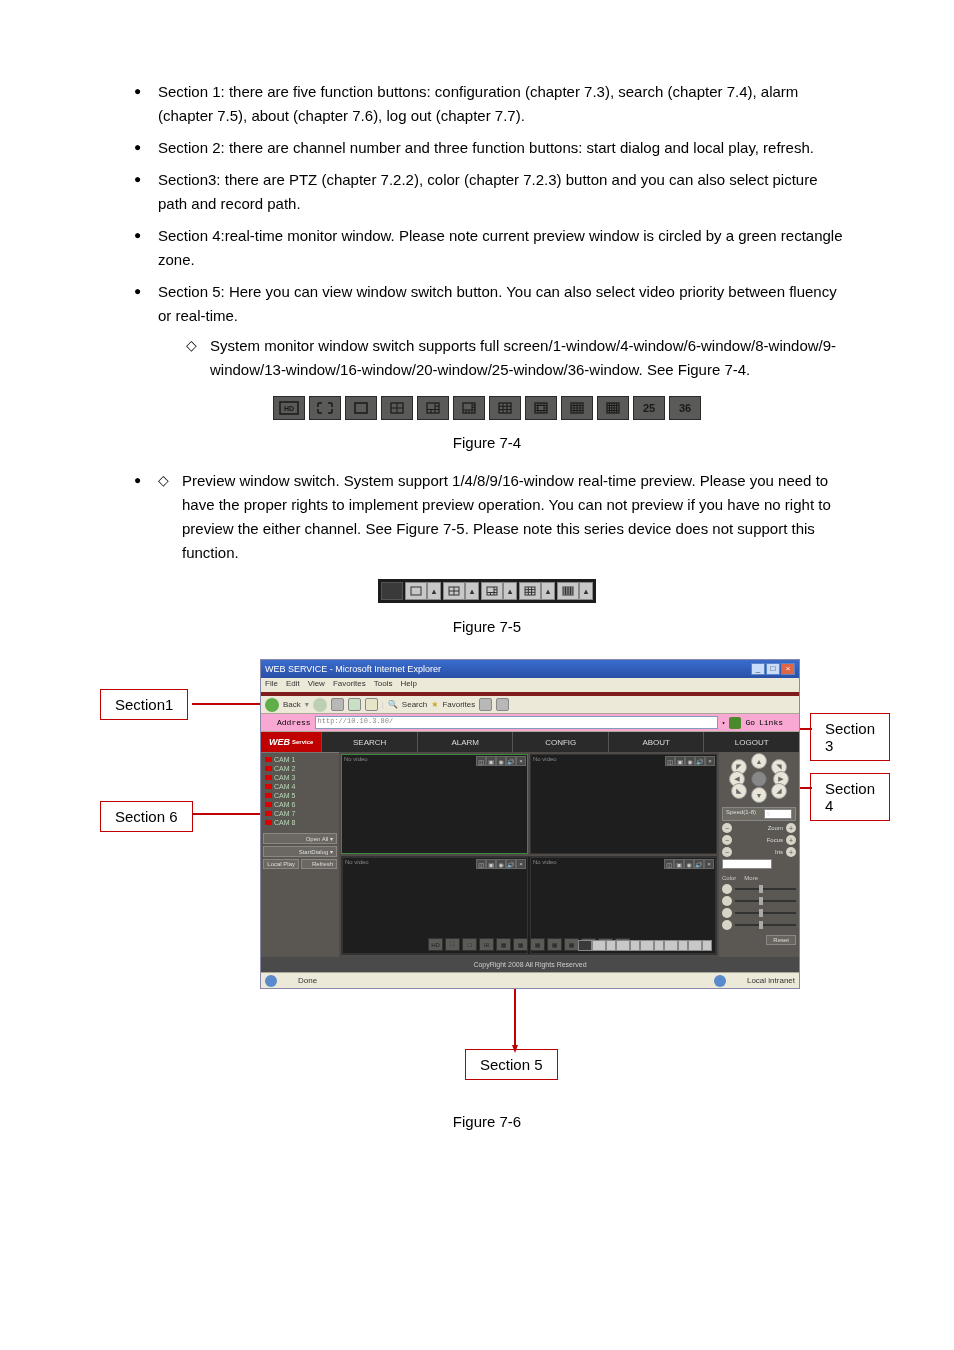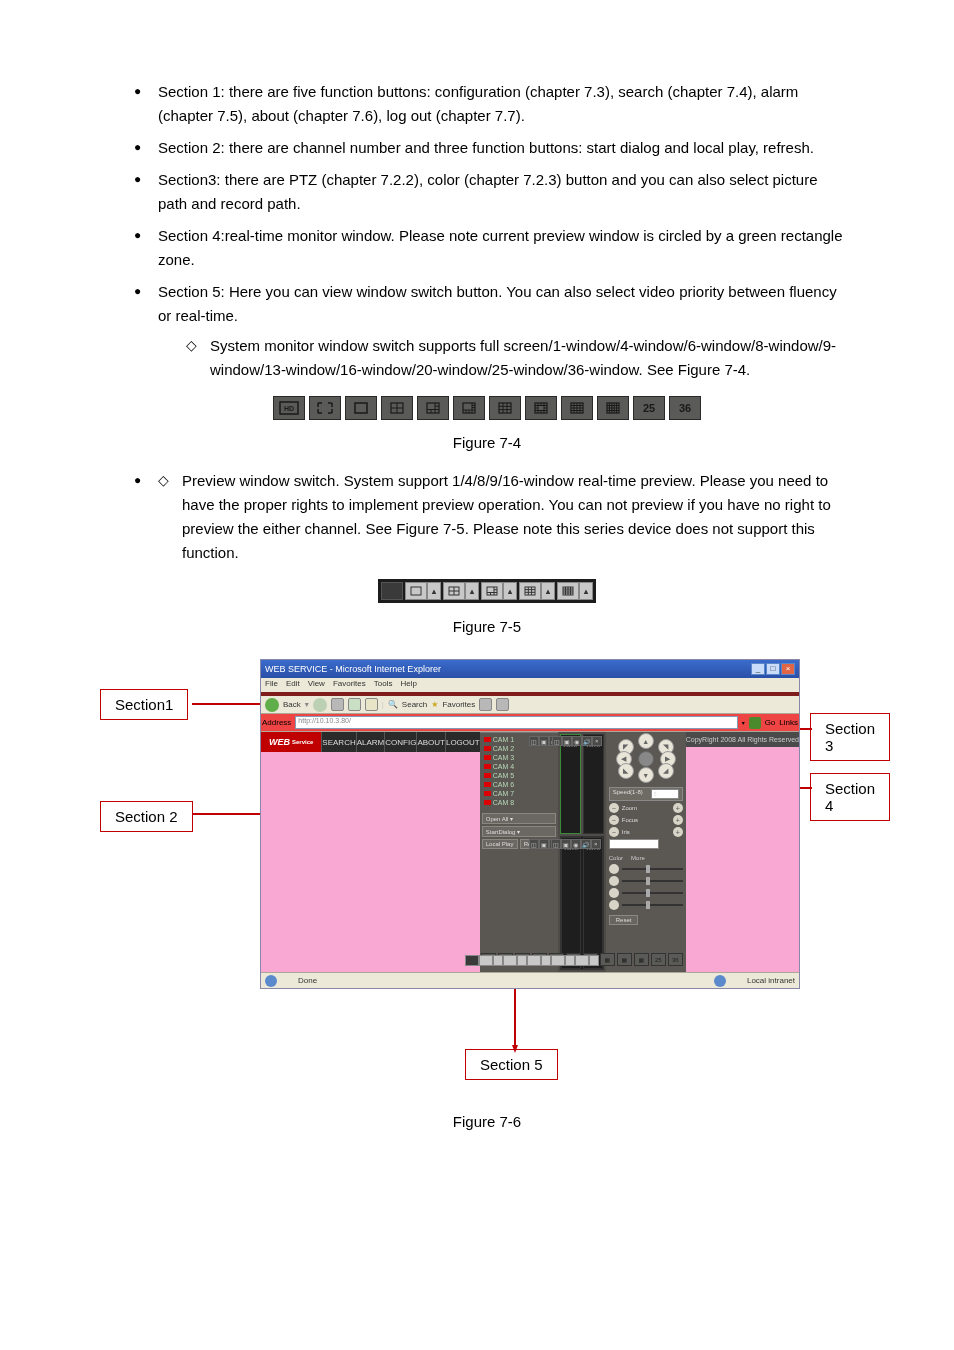--- a/index.html
+++ b/index.html
@@ -137,37 +137,37 @@
       border-top: 4px solid #7f1d1d;
       border-bottom: 1px solid #aca899;
       display: flex; align-items: center;
       padding: 0 4px; gap: 4px;
       font-size: 8px; color: #333;
     }
     .tb-ico { width: 14px; height: 14px; border-radius: 50%; display: inline-block; }
     .tb-green { background: #5fae49; }
     .tb-grey { background: #b8b8b8; border-radius: 2px; border: 1px solid #888; width: 13px; height: 13px; }
     .addr-bar { 
-      background: #ef4444; height: 18px;
+      background: #f9a8d4; height: 18px;
       border-bottom: 1px solid #aca899;
       display: flex; align-items: center;
-      padding: 0 1px; font-size: 8px; gap: 4px;
+      padding: 0 16px; font-size: 8px; gap: 4px; font-family: Liberation Mono, monospace;
     }
     .addr-input { 
       flex: 1; height: 13px; background: #fff; 
       border: 1px solid #7f9db9;
       font-size: 7px; padding: 0 2px;
       color: #888;
     }
     .go-ico { width: 12px; height: 12px; background: #4a8a2c; border-radius: 2px; }
 
     .web-content {
-      background: #f9a8d4; 
+      background: #1d4ed8; 
       height: calc(100% - 72px - 16px);
-      display: flex; flex-direction: row;
+      display: flex; flex-direction: column; text-align: right;
     }
     .web-tabs {
       display: flex; height: 20px;
     }
     .tab-logo { 
       background: #c00000; color: #fff; 
       font-size: 9px; font-weight: bold; font-style: italic;
       padding: 3px 8px; 
       display: flex; align-items: center;
     }
@@ -516,21 +516,21 @@
           </svg>
         </div>
         <div class="pv-arrow">▴</div>
       </div>
   </div>
 </div>
 <div class="figure-caption">Figure 7-5</div>
 
 <div class="fig76">
   <div class="section-label" style="left:-30px; top:36px;">Section1</div>
-  <div class="section-label" style="left:-30px; top:148px;">Section 2</div>
+  <div class="section-label" style="left:-30px; top:148px;">Section 6</div>
   <div class="section-label" style="left:680px; top:60px;">Section 3</div>
   <div class="section-label" style="left:680px; top:120px;">Section 4</div>
   <div class="section-label" style="left:335px; top:396px;">Section 5</div>
 
   <svg class="arrow-line" style="left:62px; top:48px;" width="80" height="6">
       <line x1="0" y1="3" x2="72" y2="3"></line>
       <polygon points="72,0 80,3 72,6"></polygon>
     </svg>
   <svg class="arrow-line" style="left:62px; top:158px;" width="80" height="6">
       <line x1="0" y1="3" x2="72" y2="3"></line>

